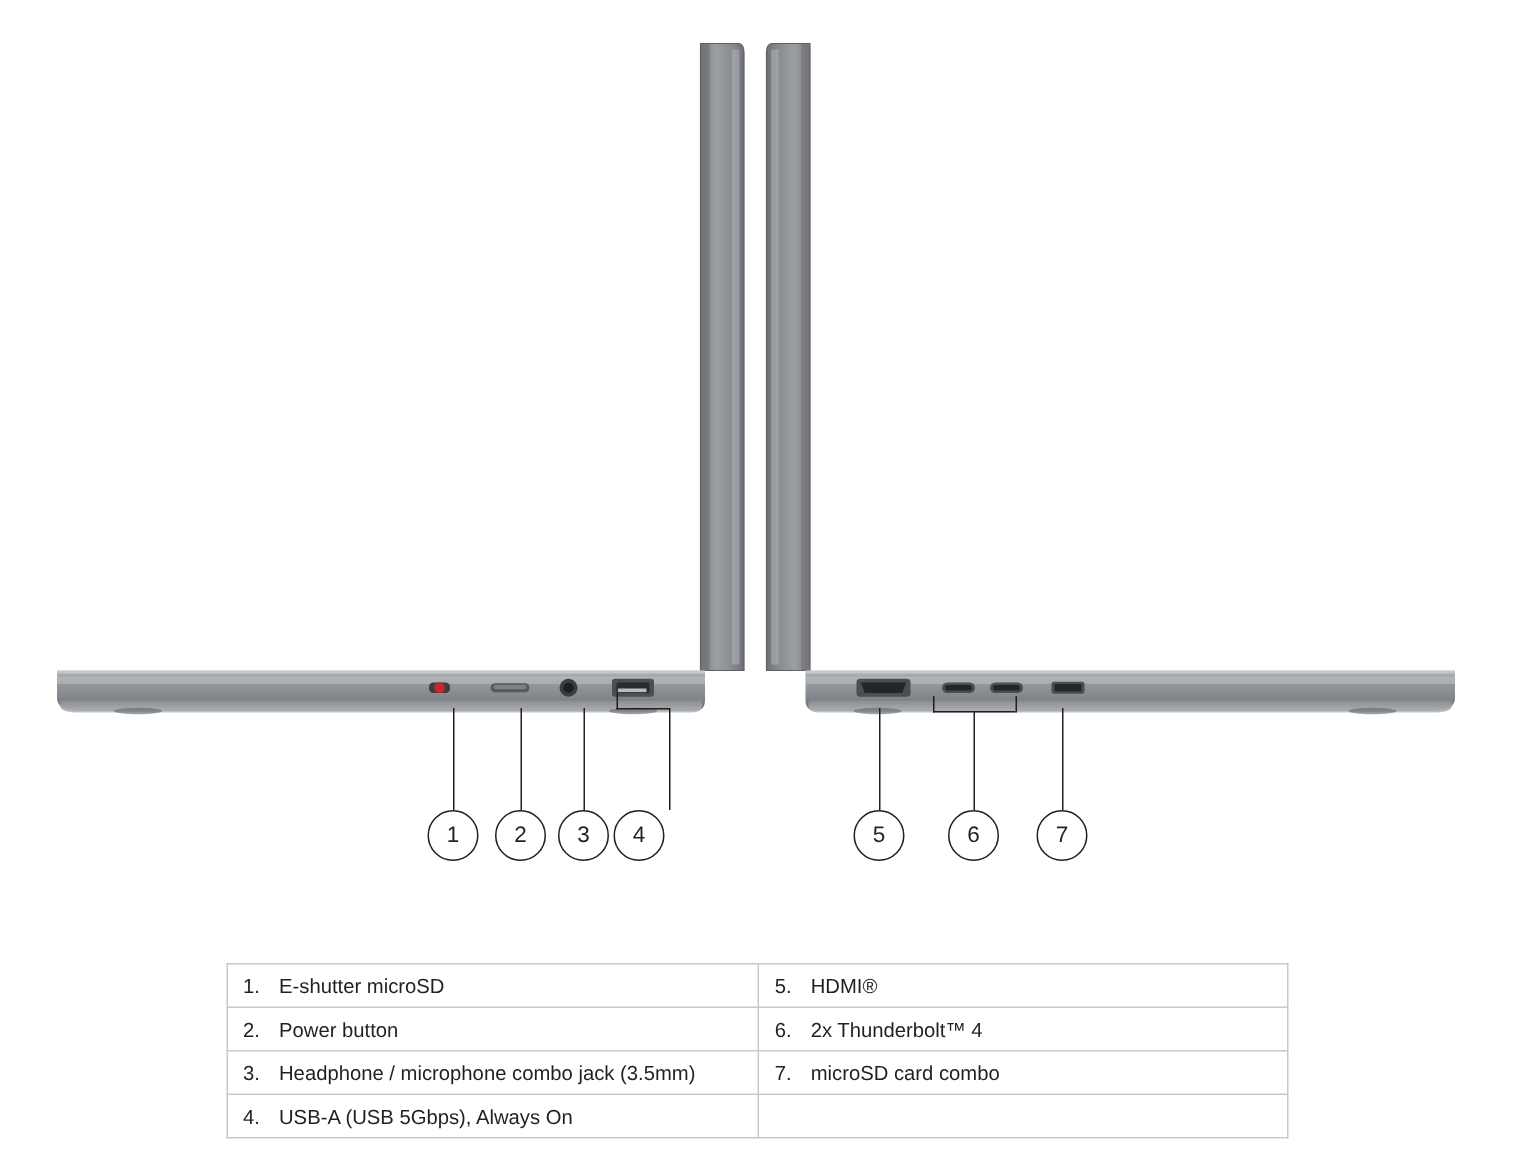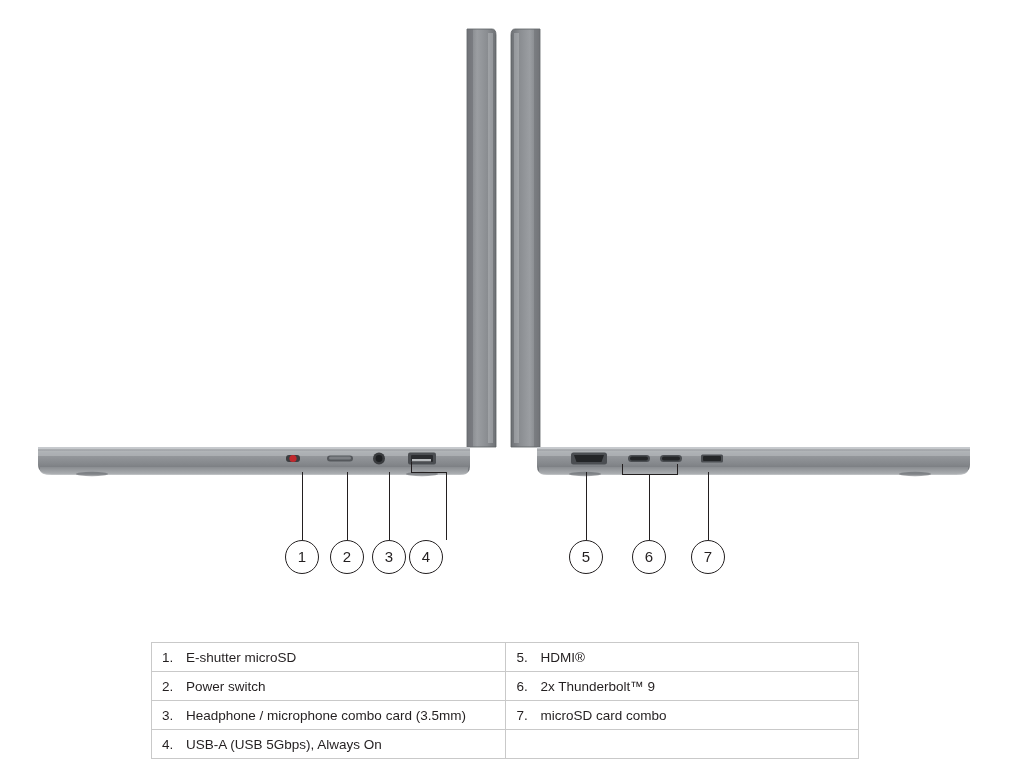--- a/index.html
+++ b/index.html
@@ -255,35 +255,35 @@
           <div class="cell">
             <span class="num">5.</span>
             <span class="lbl">HDMI®</span>
           </div>
         </td>
       </tr>
       <tr>
         <td class="col-a">
           <div class="cell">
             <span class="num">2.</span>
-            <span class="lbl">Power switch</span>
+            <span class="lbl">Power button</span>
           </div>
         </td>
         <td class="col-b">
           <div class="cell">
             <span class="num">6.</span>
-            <span class="lbl">2x Thunderbolt™ 9</span>
+            <span class="lbl">2x Thunderbolt™ 4</span>
           </div>
         </td>
       </tr>
       <tr>
         <td class="col-a">
           <div class="cell">
             <span class="num">3.</span>
-            <span class="lbl">Headphone / microphone combo card (3.5mm)</span>
+            <span class="lbl">Headphone / microphone combo jack (3.5mm)</span>
           </div>
         </td>
         <td class="col-b">
           <div class="cell">
             <span class="num">7.</span>
             <span class="lbl">microSD card combo</span>
           </div>
         </td>
       </tr>
       <tr>

